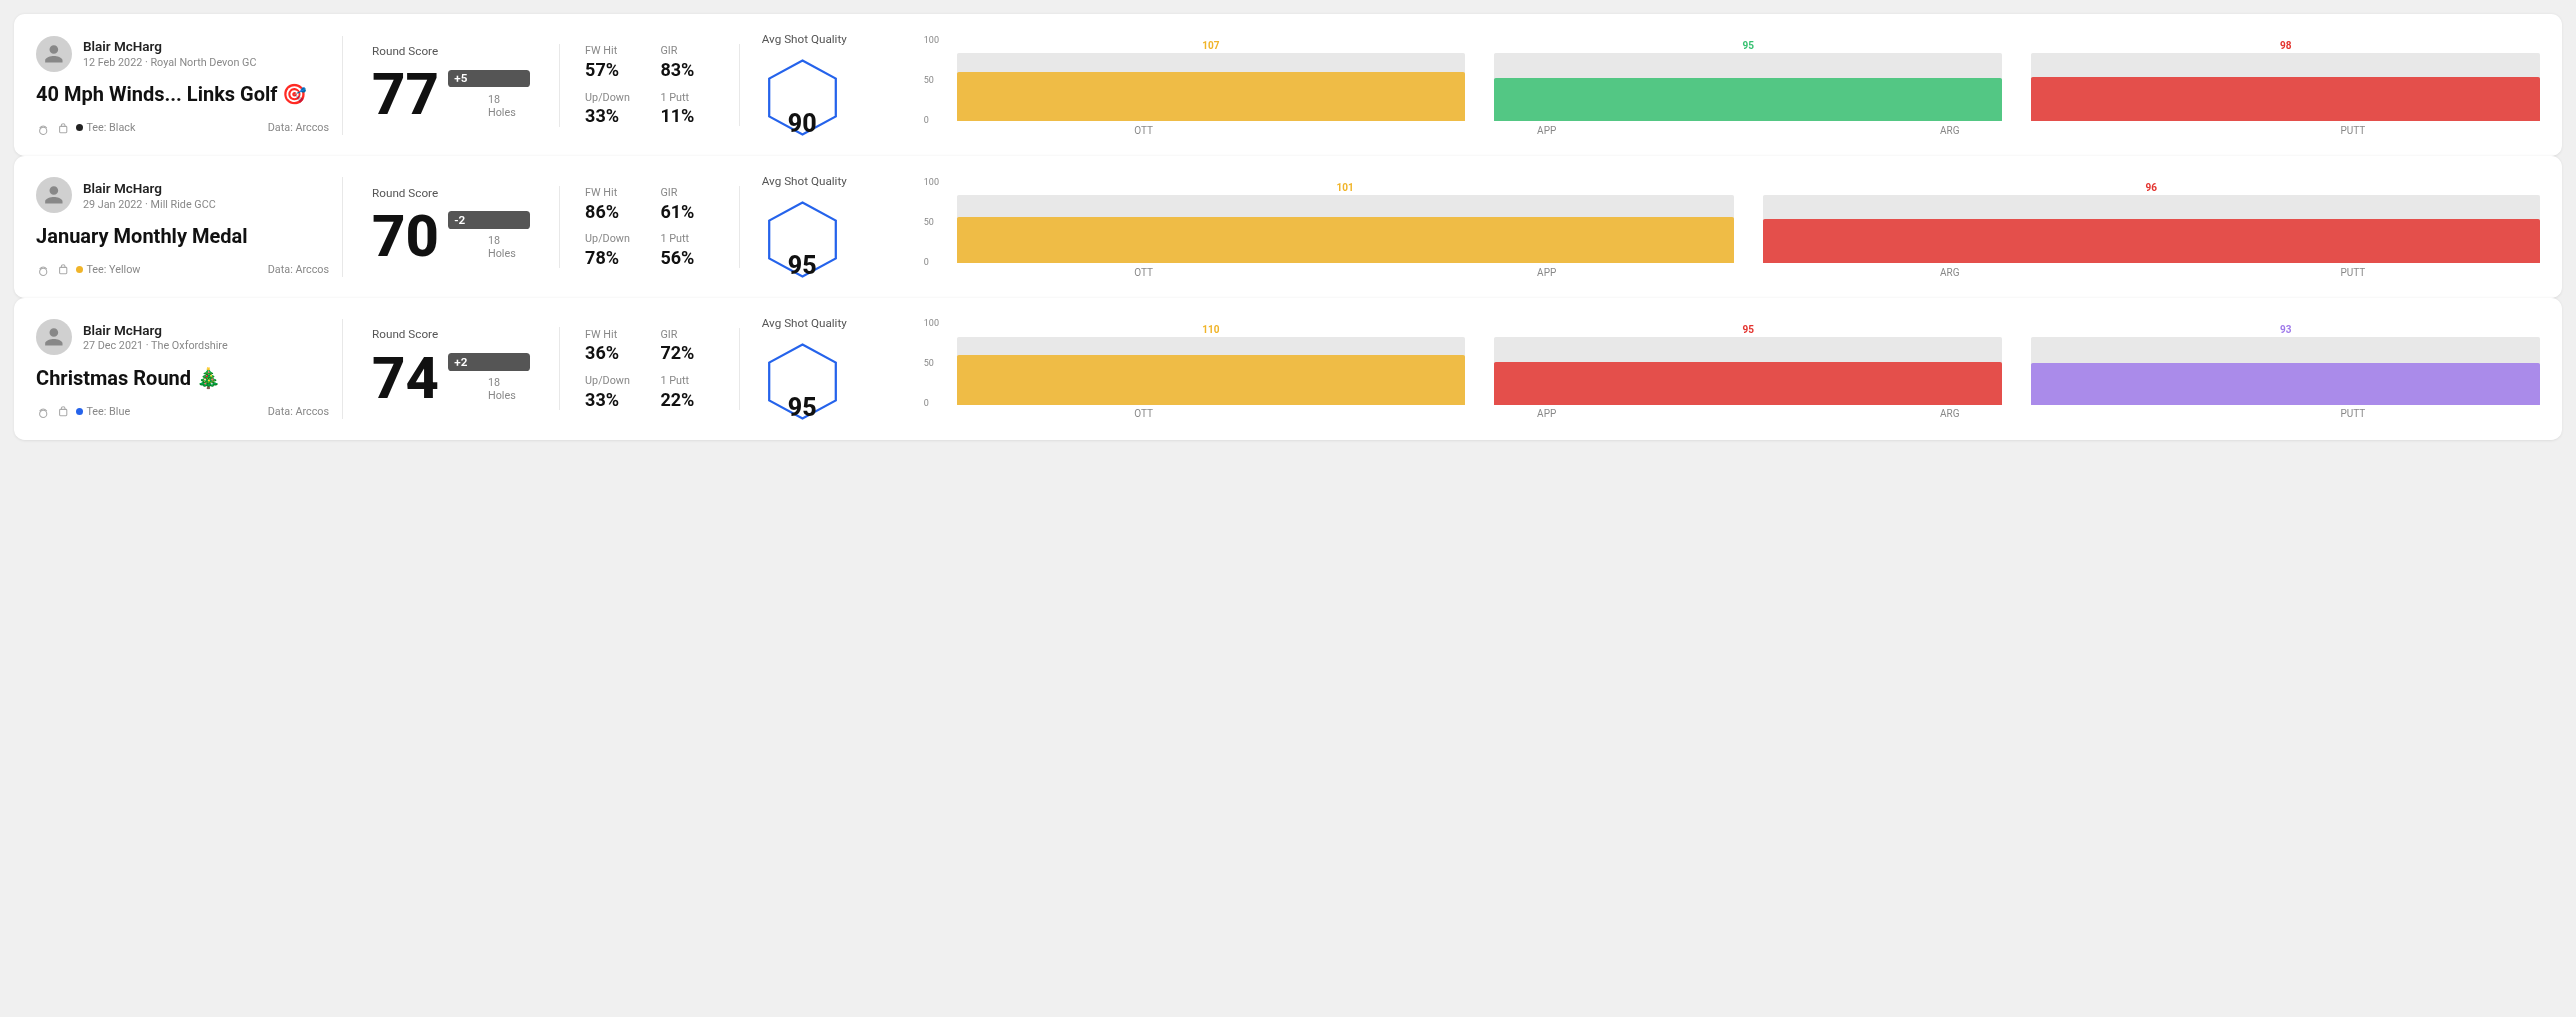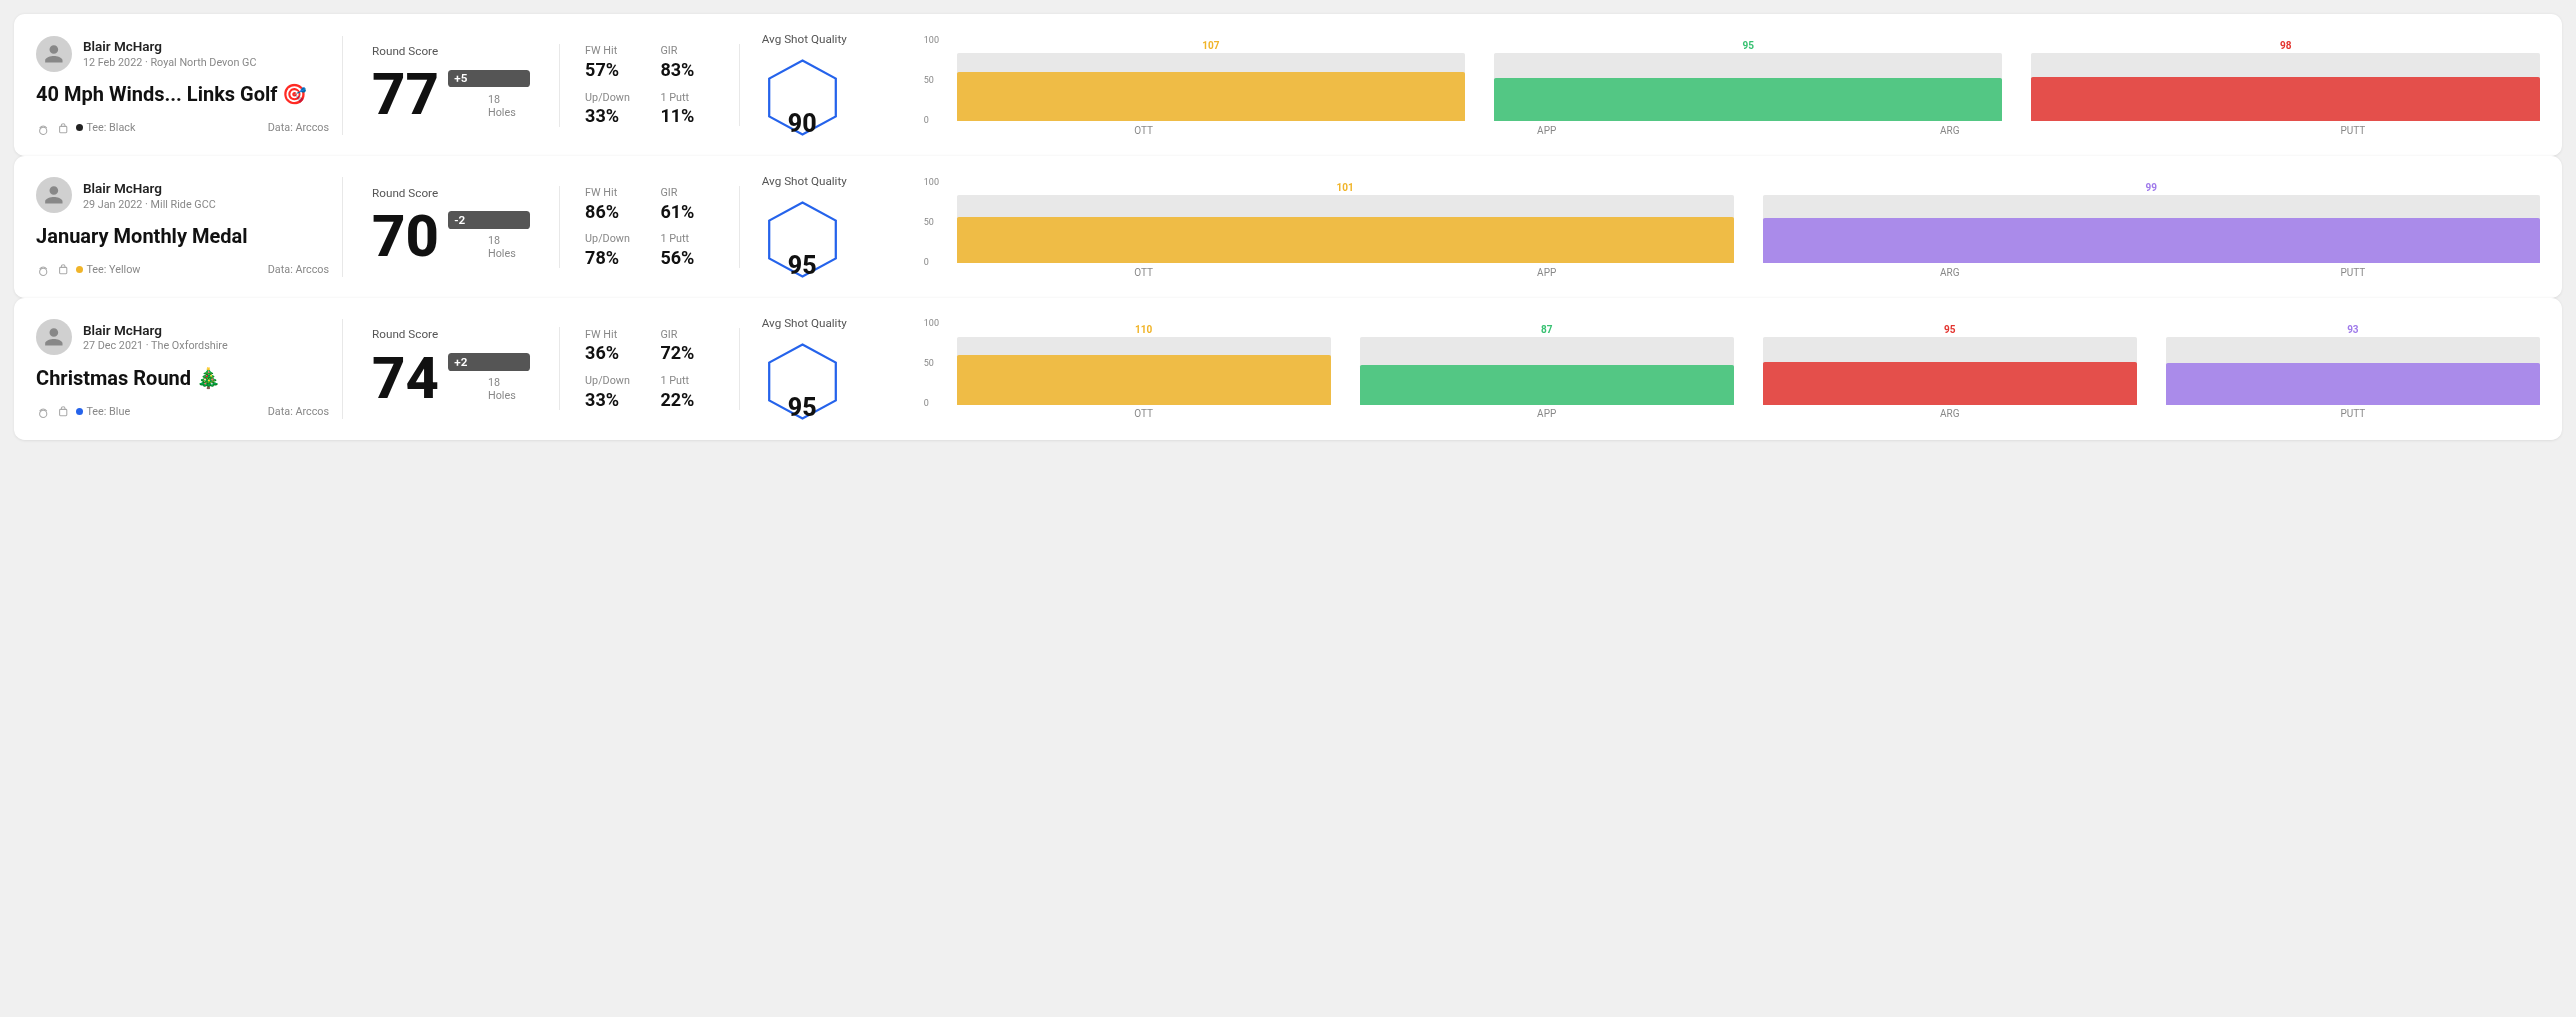--- a/index.html
+++ b/index.html
@@ -420,23 +420,23 @@
         <div style="flex:1;">
           <div class="chart-bars">
 
       <div class="bar-group">
         <span style="font-size:10px;font-weight:700;color:#f0b429">101</span>
         <div style="width:100%;background:#e8e8e8;border-radius:1.8px;height:68px;display:flex;align-items:flex-end;">
           <div style="width:100%;height:68%;background:#f0b429;opacity:0.85;border-radius:1.8px 1.8px 0 0;"></div>
         </div>
       </div>
       <div class="bar-group">
-        <span style="font-size:10px;font-weight:700;color:#9f7aea">99</span>
-        <div style="width:100%;background:#e8e8e8;border-radius:1.8px;height:68px;display:flex;align-items:flex-end;">
-          <div style="width:100%;height:66%;background:#9f7aea;opacity:0.85;border-radius:1.8px 1.8px 0 0;"></div>
+        <span style="font-size:10px;font-weight:700;color:#e3342f">96</span>
+        <div style="width:100%;background:#e8e8e8;border-radius:1.8px;height:68px;display:flex;align-items:flex-end;">
+          <div style="width:100%;height:64%;background:#e3342f;opacity:0.85;border-radius:1.8px 1.8px 0 0;"></div>
         </div>
       </div>
           </div>
           <div class="chart-x-labels">
             <span class="x-label">OTT</span>
               <span class="x-label">APP</span>
               <span class="x-label">ARG</span>
               <span class="x-label">PUTT</span>
           </div>
         </div>
@@ -529,26 +529,20 @@
         <div style="flex:1;">
           <div class="chart-bars">
 
       <div class="bar-group">
         <span style="font-size:10px;font-weight:700;color:#f0b429">110</span>
         <div style="width:100%;background:#e8e8e8;border-radius:1.8px;height:68px;display:flex;align-items:flex-end;">
           <div style="width:100%;height:73%;background:#f0b429;opacity:0.85;border-radius:1.8px 1.8px 0 0;"></div>
         </div>
       </div>
       <div class="bar-group">
-        <span style="font-size:10px;font-weight:700;color:#38c172">87</span>
-        <div style="width:100%;background:#e8e8e8;border-radius:1.8px;height:68px;display:flex;align-items:flex-end;">
-          <div style="width:100%;height:58%;background:#38c172;opacity:0.85;border-radius:1.8px 1.8px 0 0;"></div>
-        </div>
-      </div>
-      <div class="bar-group">
         <span style="font-size:10px;font-weight:700;color:#e3342f">95</span>
         <div style="width:100%;background:#e8e8e8;border-radius:1.8px;height:68px;display:flex;align-items:flex-end;">
           <div style="width:100%;height:63%;background:#e3342f;opacity:0.85;border-radius:1.8px 1.8px 0 0;"></div>
         </div>
       </div>
       <div class="bar-group">
         <span style="font-size:10px;font-weight:700;color:#9f7aea">93</span>
         <div style="width:100%;background:#e8e8e8;border-radius:1.8px;height:68px;display:flex;align-items:flex-end;">
           <div style="width:100%;height:62%;background:#9f7aea;opacity:0.85;border-radius:1.8px 1.8px 0 0;"></div>
         </div>

